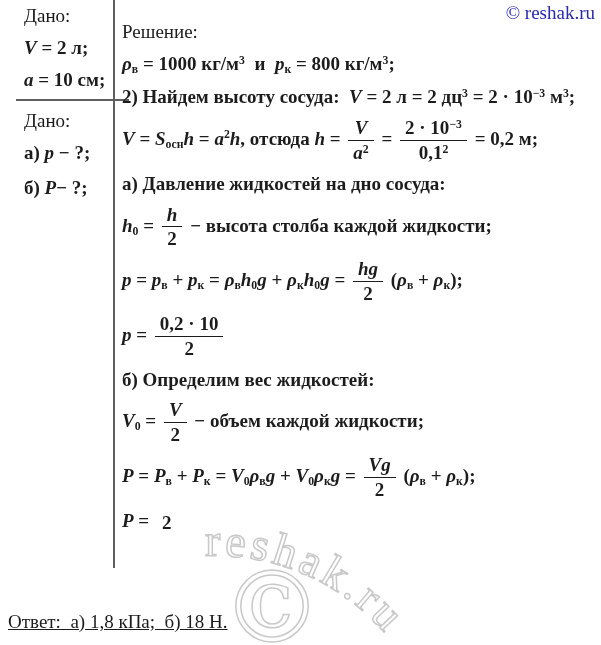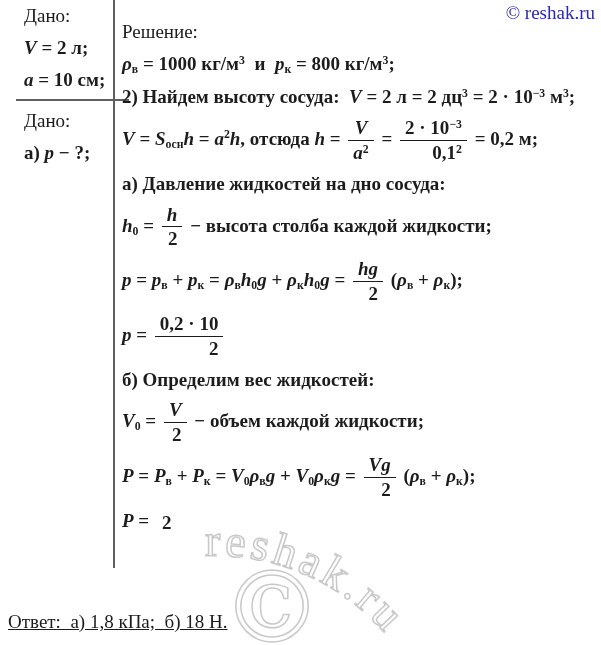--- a/index.html
+++ b/index.html
@@ -57,21 +57,21 @@
   .sp{font-size:0.62em;vertical-align:0.55em;}
   .frac{
     display:inline-flex;flex-direction:column;
     text-align:center;vertical-align:middle;
     margin:0 3px;
   }
   .frac .num{
     border-bottom:1.5px solid var(--ink);
     padding:0 5px 1px 5px;line-height:1.15;
   }
-  .frac .den{padding:1px 5px 0 5px;line-height:1.15;text-align:right;}
+  .frac .den{padding:1px 5px 0 5px;line-height:1.15;}
   .answer{
     position:absolute;left:8px;top:611px;
     white-space:pre;
     text-decoration:underline;
   }
   .watermark{
     position:absolute;left:0;top:0;
     pointer-events:none;
     color:var(--watermark);
   }
@@ -100,20 +100,21 @@
   <div class="col-left">
     <div class="hdr">Дано:</div>
     <div class="given-lines">
         <div class="line"><span class="i">V</span><span class="r"> = 2 л;</span></div>
         <div class="line"><span class="i">a</span><span class="r"> = 10 см;</span></div>
       </div>
     <div class="hrule"></div>
     <div class="hdr">Дано:</div>
     <div class="find-lines">
         <div class="line"><span class="r">а) </span><span class="i">p</span><span class="r"> − ?;</span></div>
+        <div class="line"><span class="r">б) </span><span class="i">P</span><span class="r">− ?;</span></div>
       </div>
   </div>
 
   <div class="col-right">
     <div class="hdr">Решение:</div>
     <div class="solution-lines">
         <div class="line"><span class="i">ρ</span><span class="sb">в</span><span class="r"> = 1000 кг/м</span><span class="sp">3</span><span class="r">  и  </span><span class="i">p</span><span class="sb">к</span><span class="r"> = 800 кг/м</span><span class="sp">3</span><span class="r">;</span></div>
         <div class="line"><span class="r">2) Найдем высоту сосуда:  </span><span class="i">V</span><span class="r"> = 2 л = 2 дц</span><span class="sp">3</span><span class="r"> = 2 · 10</span><span class="sp">−3</span><span class="r"> м</span><span class="sp">3</span><span class="r">;</span></div>
         <div class="line"><span class="i">V</span><span class="r"> = </span><span class="i">S</span><span class="sb">осн</span><span class="i">h</span><span class="r"> = </span><span class="i">a</span><span class="sp">2</span><span class="i">h</span><span class="r">, отсюда </span><span class="i">h</span><span class="r"> = </span><span class="frac"><span class="num"><span class="i">V</span></span><span class="den"><span class="i">a</span><span class="sp">2</span></span></span><span class="r"> = </span><span class="frac"><span class="num"><span class="r">2 · 10</span><span class="sp">−3</span></span><span class="den"><span class="r">0,1</span><span class="sp">2</span></span></span><span class="r"> = 0,2 м;</span></div>
         <div class="line"><span class="r">а) Давление жидкостей на дно сосуда:</span></div>

